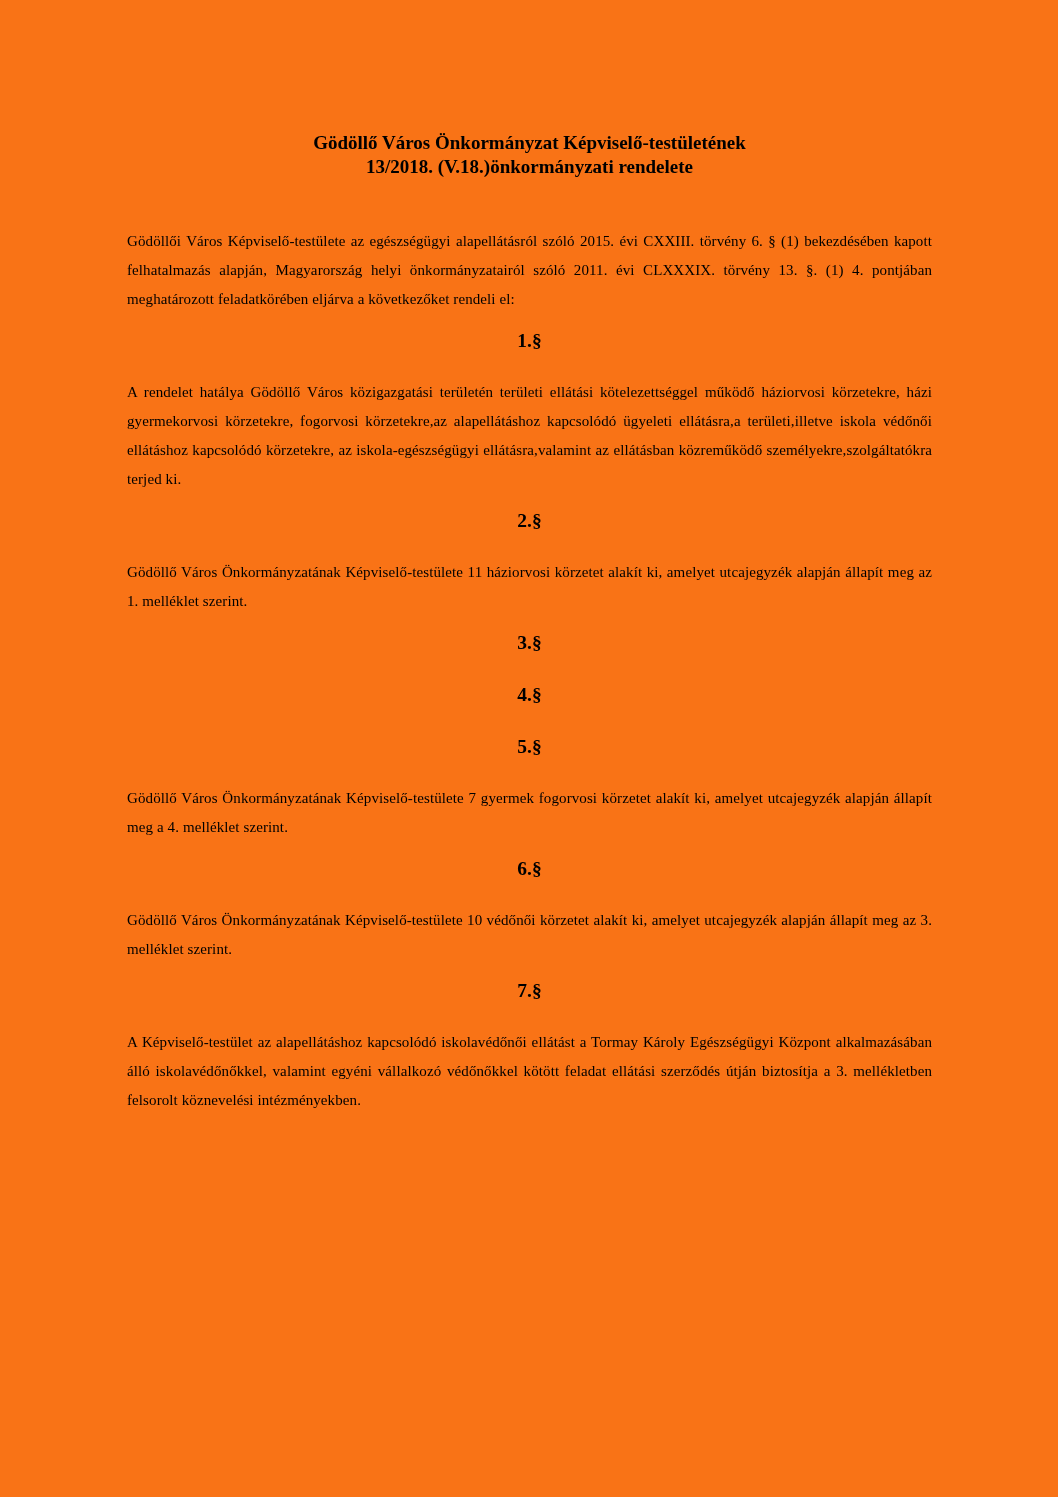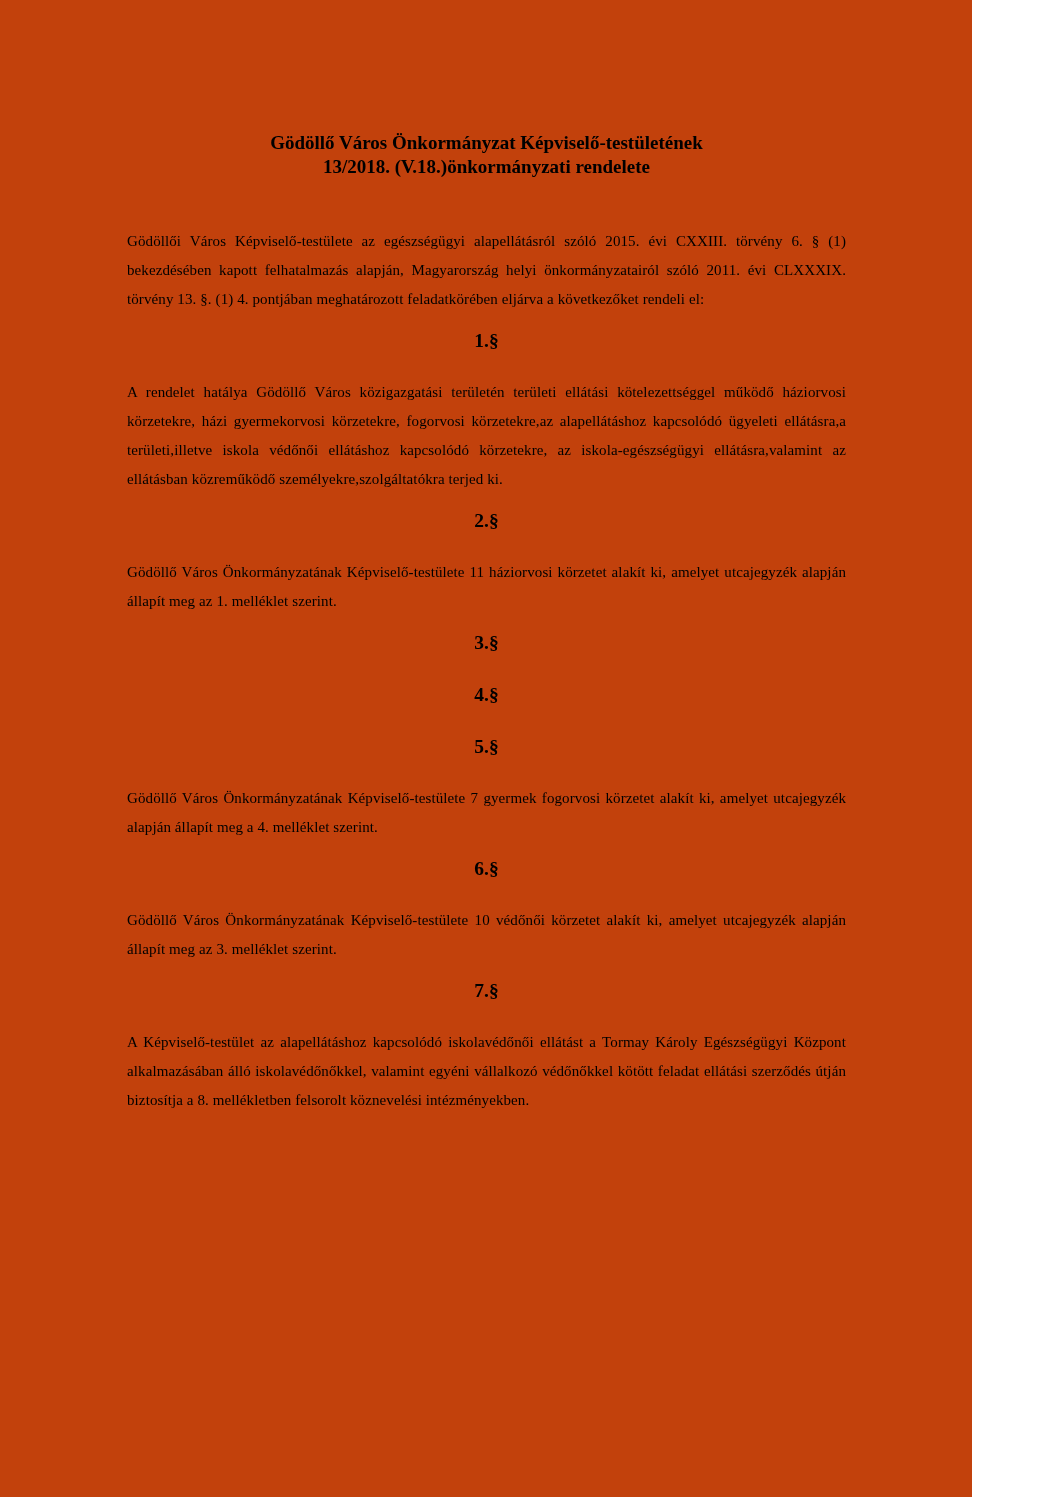--- a/index.html
+++ b/index.html
@@ -9,24 +9,24 @@
   }
   body {
     width: 1058px;
     height: 1497px;
     overflow: hidden;
     font-family: "Liberation Serif", "DejaVu Serif", serif;
     color: #000000;
   }
   .page {
     box-sizing: border-box;
-    width: 972px;
+    width: 1058px;
     height: 1497px;
     padding: 131px 126px 0 127px;
-    background: #c2410c;
+    background: #f97316;
   }
   .title {
     text-align: center;
     font-weight: bold;
     font-size: 19px;
     line-height: 24px;
   }
   p.body {
     margin: 0;
     font-size: 15px;
@@ -80,16 +80,16 @@
     <p class="body">Gödöllő Város Önkormányzatának Képviselő-testülete 7 gyermek fogorvosi körzetet alakít ki, amelyet utcajegyzék alapján állapít meg a 4. melléklet szerint.</p>
   </div>
 
   <div class="section">
     <div class="sec-head">6.§</div>
     <p class="body">Gödöllő Város Önkormányzatának Képviselő-testülete 10 védőnői körzetet alakít ki, amelyet utcajegyzék alapján állapít meg az 3. melléklet szerint.</p>
   </div>
 
   <div class="section">
     <div class="sec-head">7.§</div>
-    <p class="body">A Képviselő-testület az alapellátáshoz kapcsolódó iskolavédőnői ellátást a Tormay Károly Egészségügyi Központ alkalmazásában álló iskolavédőnőkkel, valamint egyéni vállalkozó védőnőkkel kötött feladat ellátási szerződés útján biztosítja a 8. mellékletben felsorolt köznevelési intézményekben.</p>
+    <p class="body">A Képviselő-testület az alapellátáshoz kapcsolódó iskolavédőnői ellátást a Tormay Károly Egészségügyi Központ alkalmazásában álló iskolavédőnőkkel, valamint egyéni vállalkozó védőnőkkel kötött feladat ellátási szerződés útján biztosítja a 3. mellékletben felsorolt köznevelési intézményekben.</p>
   </div>
 
 </div>
 
 </body></html>

